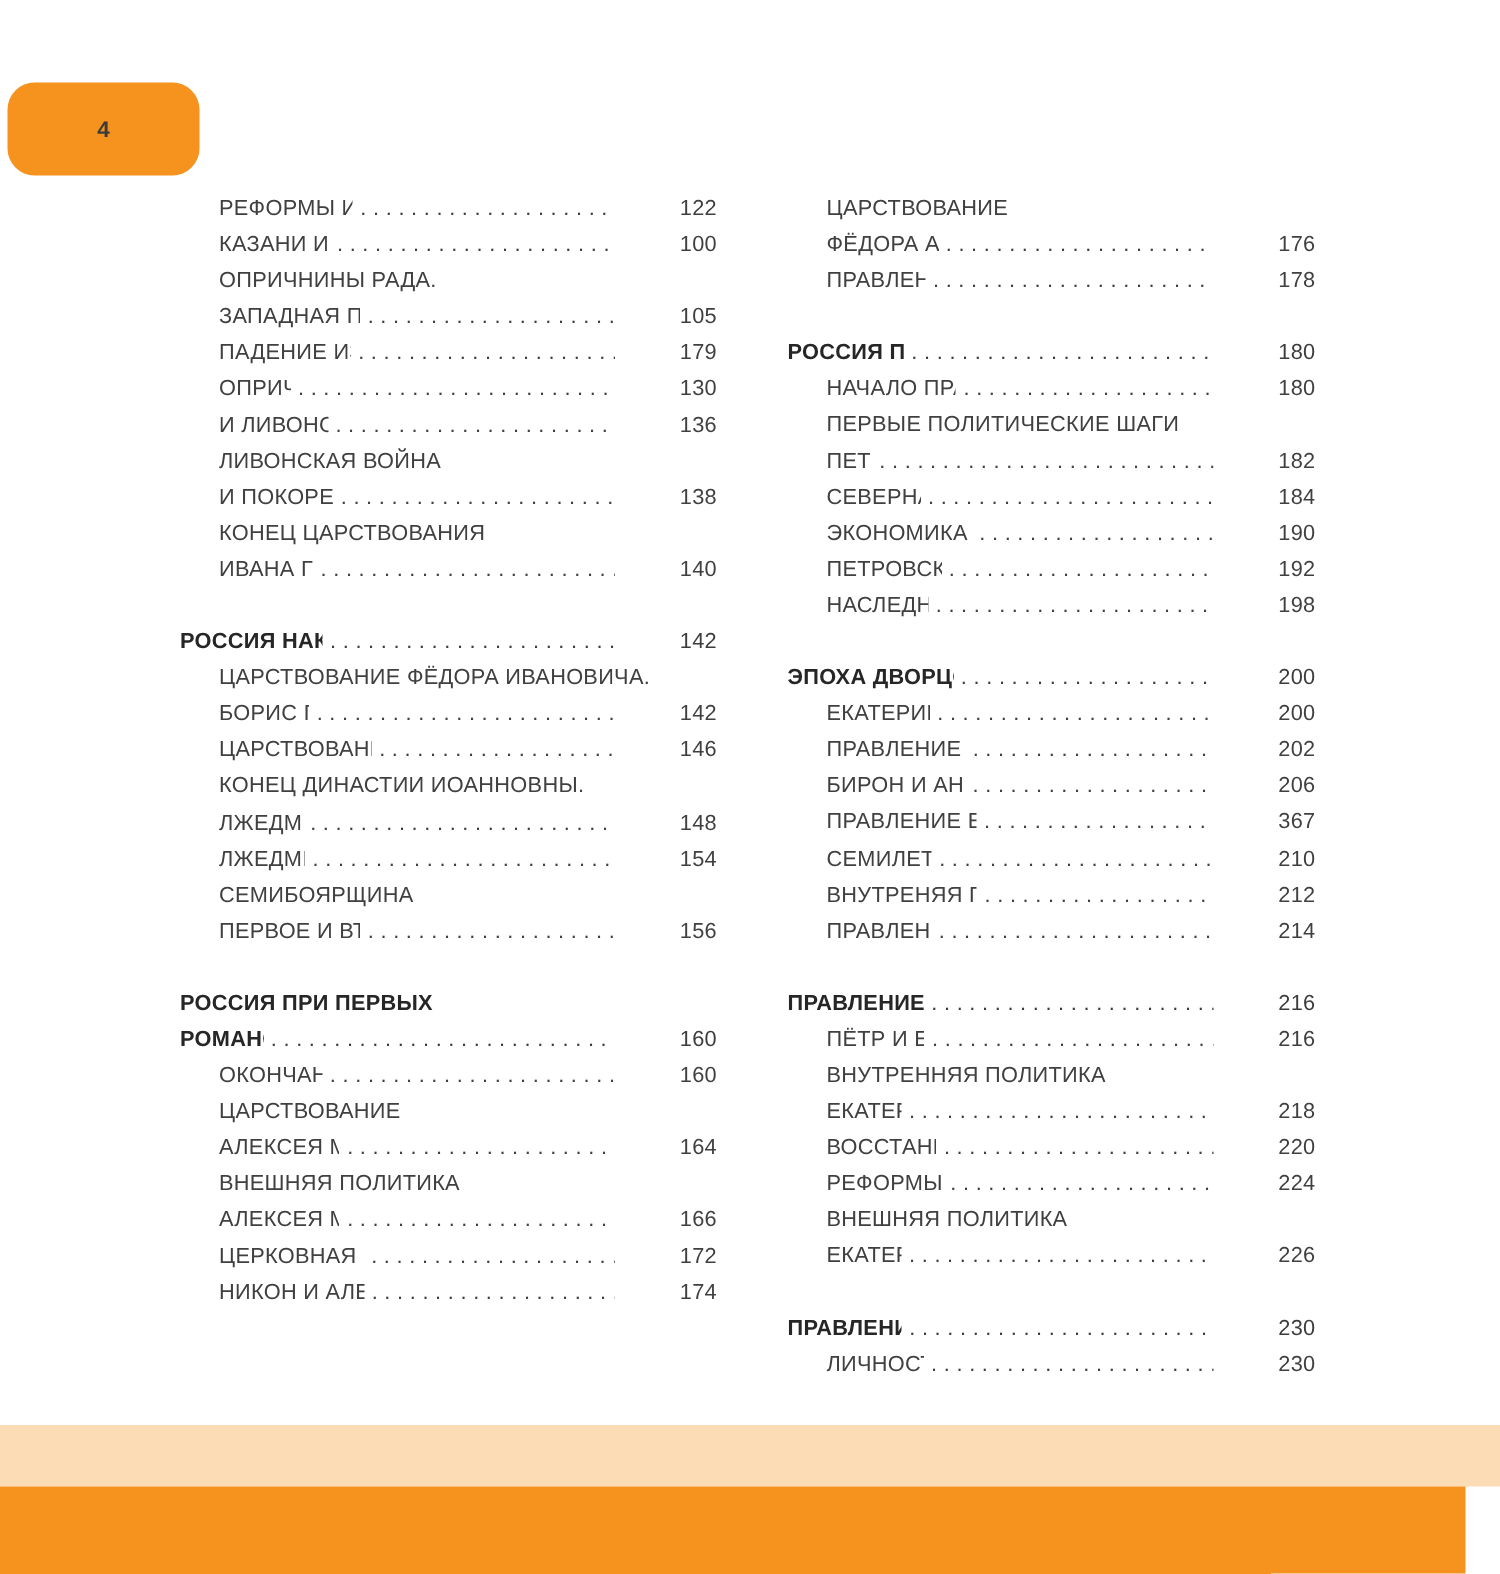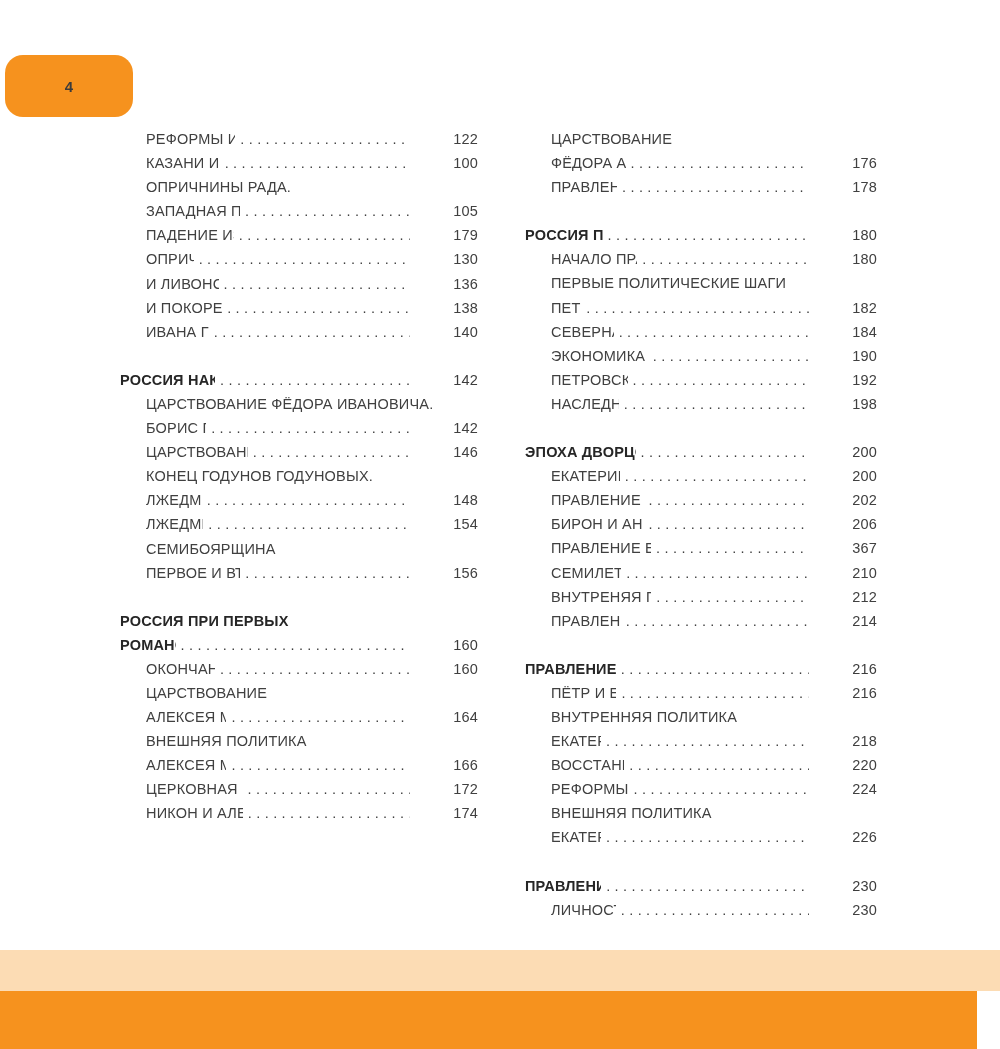--- a/index.html
+++ b/index.html
@@ -120,25 +120,31 @@
         <span class="toc-text">ОПРИЧНИНА</span>
         <span class="leader"></span>
         <span class="page-num">130</span>
       </div>
       <div class="toc-line item">
         <span class="toc-text">И ЛИВОНСКАЯ ВОЙНА</span>
         <span class="leader"></span>
         <span class="page-num">136</span>
       </div>
       <div class="toc-line item">
+        <span class="toc-text">ЛИВОНСКАЯ ВОЙНА</span>
+      </div>
+      <div class="toc-line item">
         <span class="toc-text">И ПОКОРЕНИЕ СИБИРИ</span>
         <span class="leader"></span>
         <span class="page-num">138</span>
       </div>
       <div class="toc-line item">
+        <span class="toc-text">КОНЕЦ ЦАРСТВОВАНИЯ</span>
+      </div>
+      <div class="toc-line item">
         <span class="toc-text">ИВАНА ГРОЗНОГО</span>
         <span class="leader"></span>
         <span class="page-num">140</span>
       </div>
       <div class="toc-gap"></div>
       <div class="toc-line heading">
         <span class="toc-text">РОССИЯ НАКАНУНЕ СМУТЫ</span>
         <span class="leader"></span>
         <span class="page-num">142</span>
       </div>
@@ -149,21 +155,21 @@
         <span class="toc-text">БОРИС ГОДУНОВ</span>
         <span class="leader"></span>
         <span class="page-num">142</span>
       </div>
       <div class="toc-line item">
         <span class="toc-text">ЦАРСТВОВАНИЕ БОРИСА ГОДУНОВА</span>
         <span class="leader"></span>
         <span class="page-num">146</span>
       </div>
       <div class="toc-line item">
-        <span class="toc-text">КОНЕЦ ГОДУНОВ ГОДУНОВЫХ.</span>
+        <span class="toc-text">КОНЕЦ ДИНАСТИИ ИОАННОВНЫ.</span>
       </div>
       <div class="toc-line item">
         <span class="toc-text">ЛЖЕДМИТРИЙ I</span>
         <span class="leader"></span>
         <span class="page-num">148</span>
       </div>
       <div class="toc-line item">
         <span class="toc-text">ЛЖЕДМИТРИЙ II</span>
         <span class="leader"></span>
         <span class="page-num">154</span>

